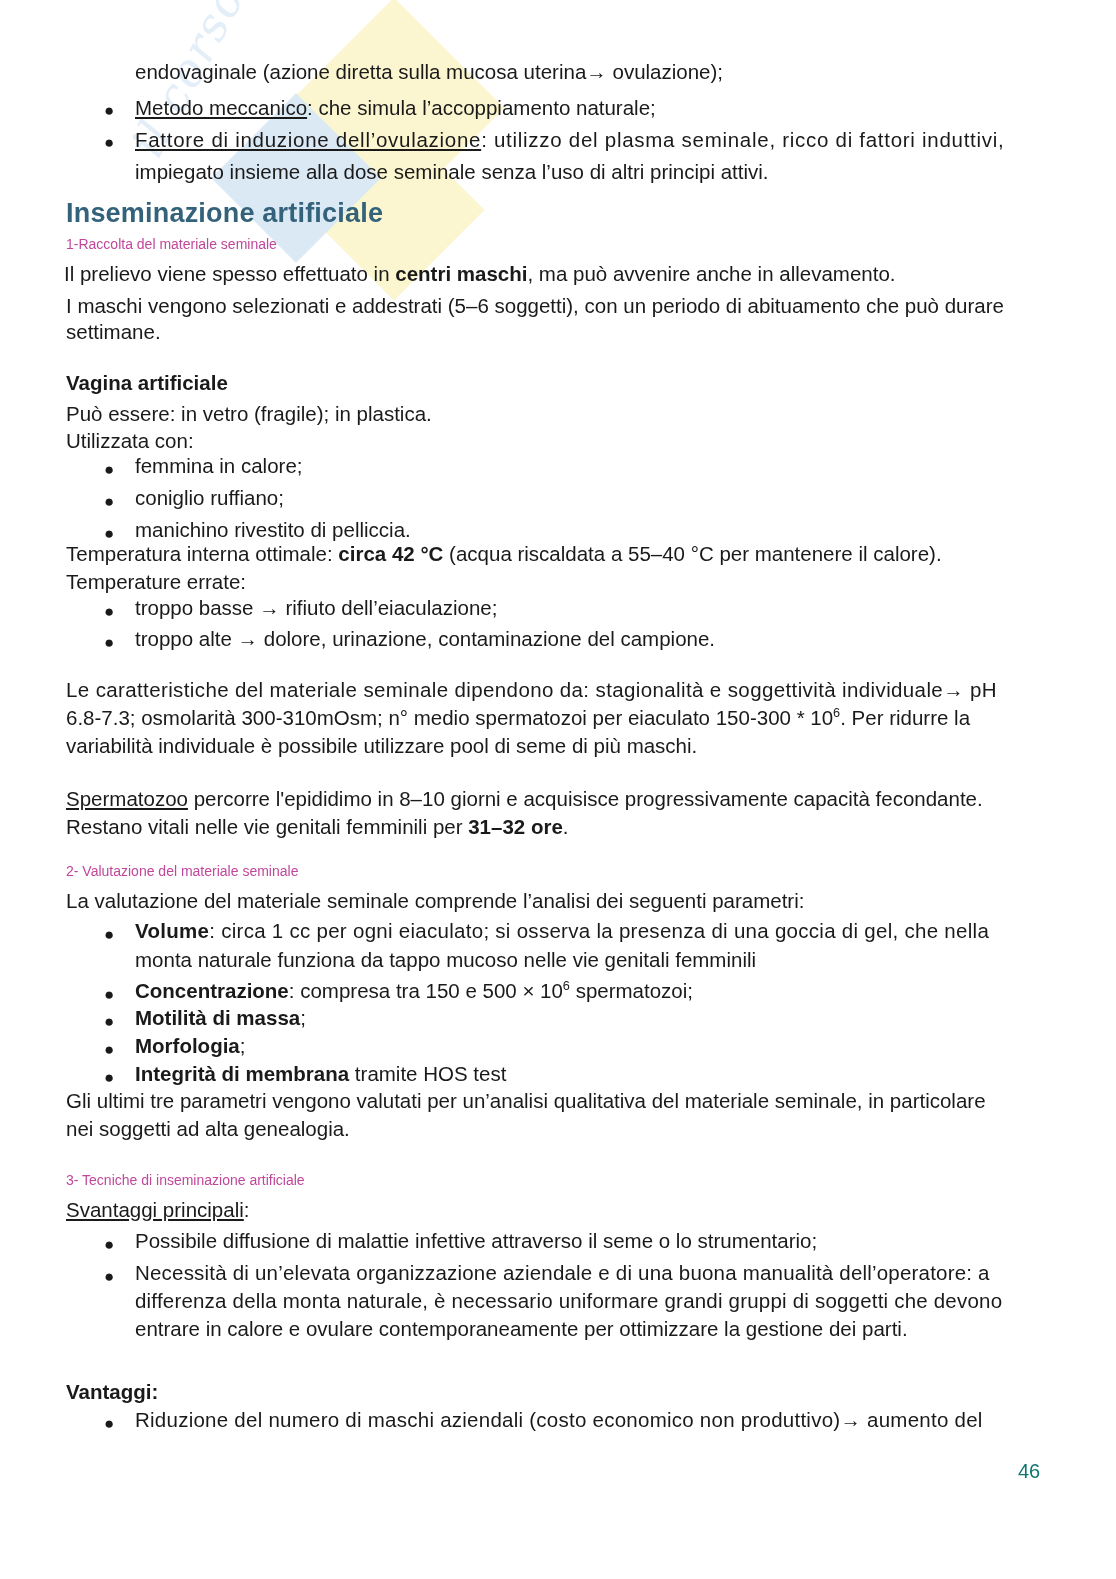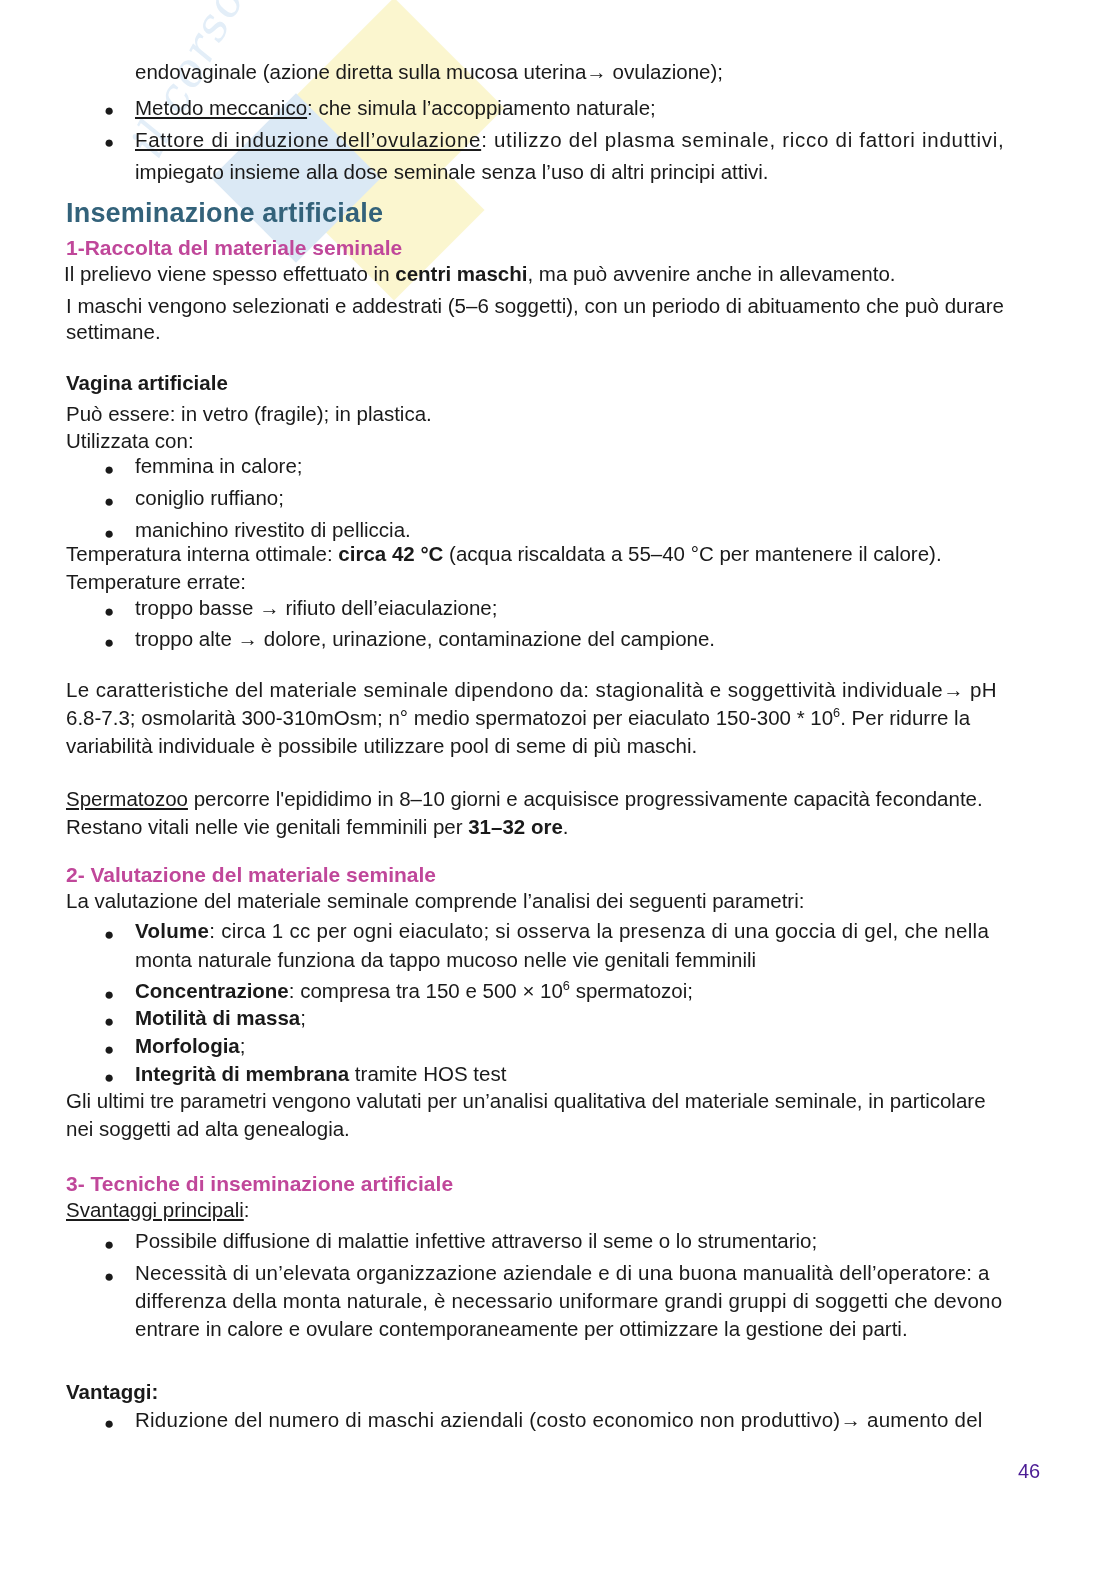--- a/index.html
+++ b/index.html
@@ -115,29 +115,29 @@
   .h-main {
     position: absolute;
     font-size: 27px;
     color: #33627a;
     font-weight: 700;
     letter-spacing: 0.2px;
     white-space: nowrap;
   }
   .h-sub {
     position: absolute;
-    font-size: 21px;
+    font-size: 14px;
     color: #c0479a;
-    font-weight: 700;
+    font-weight: 400;
     white-space: nowrap;
   }
   .pagenum {
     position: absolute;
     font-size: 20px;
-    color: #4c1d95;
+    color: #0f766e;
   }
   sup { font-size: 0.62em; vertical-align: super; line-height: 0; }
   .arrow { font-weight: 700; }
 </style>
 </head>
 <body>
 
 <div class="page">
 
   <div class="watermark">

